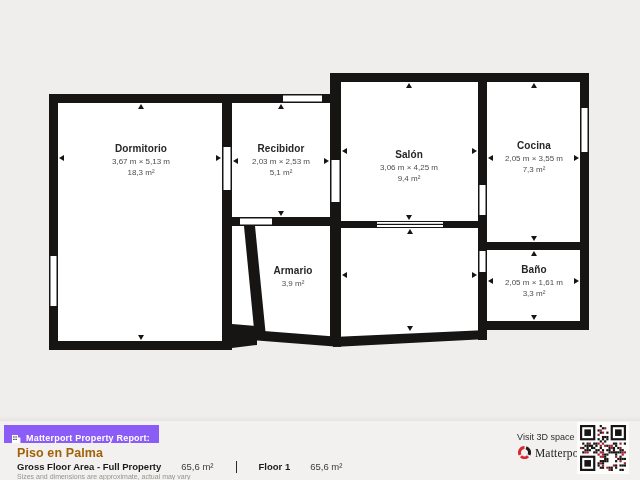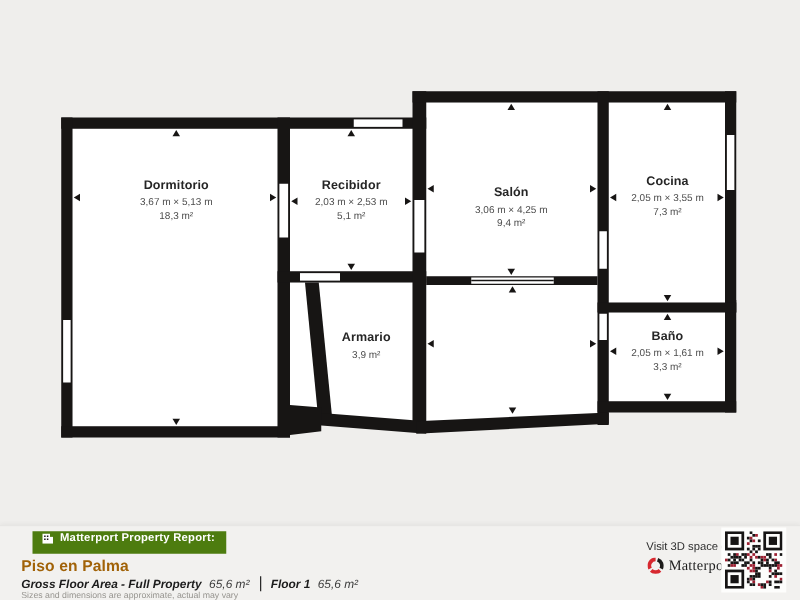--- a/index.html
+++ b/index.html
@@ -25,35 +25,35 @@
   .room-dims { font-size:8px; color:#4d4d4d; line-height:10px; }
   .room-area { font-size:8px; color:#4d4d4d; line-height:10px; margin-top:1px; }
 
   .footer {
     position:absolute; left:0; top:420px; width:640px; height:60px;
     background:#f2f1ef;
     border-top:1px solid rgba(0,0,0,0.045);
     box-shadow:0 -2px 3px rgba(0,0,0,0.035);
   }
   .badge {
-    position:absolute; left:26px; top:4px; height:18px;
-    background:#4d7c0f; color:#fff;
-    display:inline-flex; align-items:flex-start; gap:5px;
+    position:absolute; left:4px; top:4px; height:18px;
+    background:#8b5cf6; color:#fff;
+    display:inline-flex; align-items:flex-end; gap:5px;
     padding:0 9px 0 7px;
     font-size:9px; font-weight:bold; letter-spacing:.2px;
   }
   .badge svg { display:block; }
   .report-title {
     position:absolute; left:17px; top:25px;
     font-size:12.5px; font-weight:bold; color:#a16207; letter-spacing:.1px;
   }
   .area-line {
     position:absolute; left:17px; top:40px;
     font-size:9.5px; color:#2a2a2a;
-    display:flex; align-items:flex-end; gap:6px;font-style:italic;
+    display:flex; align-items:flex-start; gap:20px;
   }
   .area-line .lbl { font-weight:bold; color:#1c1c1c; }
   .area-line .val { color:#3c3c3c; }
   .vdiv { display:inline-block; width:1px; height:12px; background:#2a2a2a; margin:0 2px; }
   .disclaimer {
     position:absolute; left:17px; top:52px;
     font-size:7px; color:#96948f;
   }
   .visit-block {
     position:absolute; left:506px; top:11px; width:92px;

